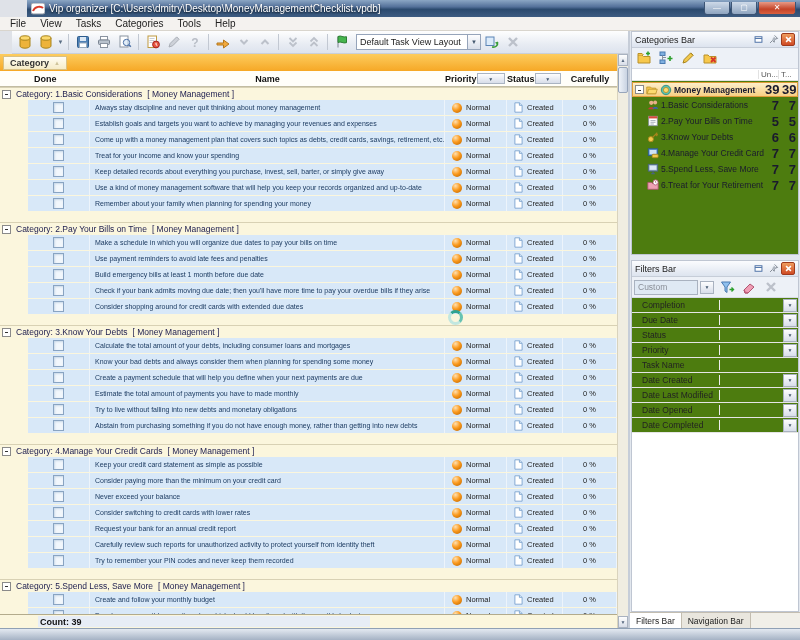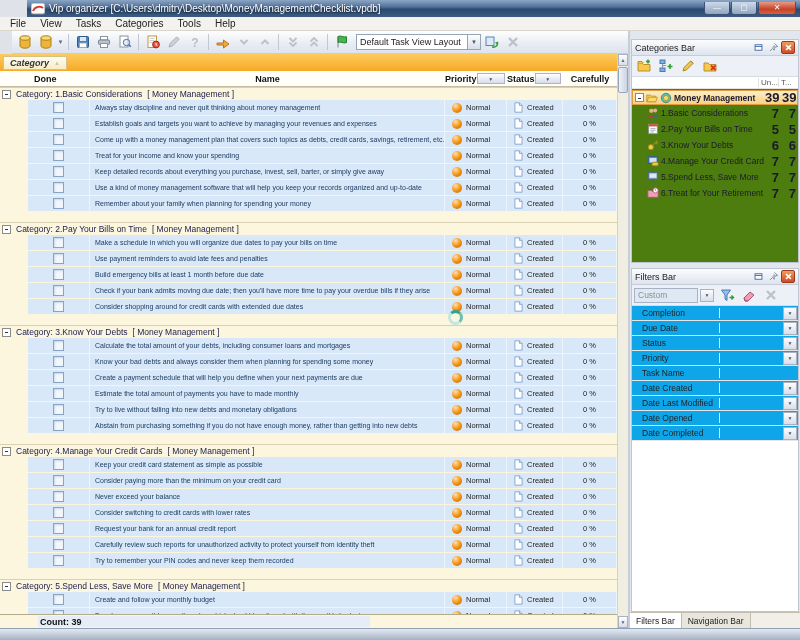--- a/index.html
+++ b/index.html
@@ -15,36 +15,36 @@
   .wbtn.close{width:38px;background:linear-gradient(#e89a86,#c44328 60%,#d9603f);}
 
   
   .menubar{height:14px;background:#f4f2ef;border-bottom:1px solid #d9d5cd;display:flex;align-items:center;padding-left:3px;flex:none;}
   .menu-item{padding:0 7px;font-size:10px;color:#222;}
 
   
   .content{flex:1;display:flex;overflow:hidden;}
   .leftcol{width:628px;display:flex;flex-direction:column;flex:none;}
   .gapcol{width:2px;background:#c6cdd8;flex:none;}
-  .rightcol{width:170px;flex:none;background:#e2e7ee;display:flex;flex-direction:column;padding-top:8px;}
+  .rightcol{width:170px;flex:none;background:#e2e7ee;display:flex;flex-direction:column;}
 
   
   .toolbar{height:23px;background:linear-gradient(#fefefe,#e8ecf3 60%,#dde3ee);border-bottom:1px solid #c9cfd9;display:flex;align-items:center;padding:0 2px;flex:none;margin-left:12px;}
   .tbtn{width:21px;height:20px;display:flex;align-items:center;justify-content:center;flex:none;}
   .tbtn svg{width:16px;height:16px;}
   .tsep{width:1px;height:16px;background:#c2c8d2;margin:0 3px;flex:none;}
   .tdd{width:9px;height:20px;display:flex;align-items:center;justify-content:center;color:#5a6e85;font-size:6px;}
   .combo{width:112px;height:16px;background:#fff;border:1px solid #96a4ba;font-size:9px;display:flex;align-items:center;padding:0 3px;margin-left:4px;color:#222;white-space:nowrap;overflow:hidden;}
   .ddbtn{width:13px;height:16px;background:linear-gradient(#fdfdfe,#d8deea);border:1px solid #96a4ba;border-left:none;display:flex;align-items:center;justify-content:center;color:#44586f;font-size:6px;flex:none;}
 
   
   .gridwrap{flex:1;display:flex;overflow:hidden;}
   .gridmain{width:617px;display:flex;flex-direction:column;flex:none;overflow:hidden;}
   .groupbar{height:17px;background:linear-gradient(#fdcc5e,#f6a826);display:flex;align-items:center;padding-left:3px;flex:none;}
-  .groupbtn{background:linear-gradient(#fffdf4,#f6ecc8);border:1px solid #d9c183;height:14px;display:flex;align-items:center;padding:0 6px;gap:5px;font-weight:bold;font-size:9px;color:#333;font-style:italic;}
+  .groupbtn{background:linear-gradient(#fffdf4,#f6ecc8);border:1px solid #d9c183;height:14px;display:flex;align-items:center;padding:0 6px;gap:5px;font-weight:bold;font-size:9px;color:#333;}
   .sort-tri{font-size:6px;color:#cfc49a;}
   .colheader{height:16px;background:#fffef9;border-bottom:1px solid #c2bca2;display:flex;align-items:center;font-weight:bold;font-size:9px;color:#111;flex:none;}
   .hc-ind{width:28px;flex:none;}
   .hc-done{width:62px;padding-left:6px;flex:none;}
   .hc-name{width:355px;text-align:center;flex:none;}
   .hc-pri,.hc-status{display:flex;align-items:center;flex:none;}
   .hc-pri{width:62px;}.hc-status{width:56px;}
   .hc-pri span,.hc-status span{flex:1;text-align:center;}
   .hdd{width:13px;height:11px;background:linear-gradient(#fdfdfe,#d8deea);border:1px solid #aab4c2;display:flex;align-items:center;justify-content:center;color:#44586f;font-size:5px;flex:none;margin-right:2px;}
   .hc-comp{width:54px;text-align:center;flex:none;}
@@ -91,21 +91,21 @@
   .cat-colhdr{height:12px;background:#fff;border-bottom:1px solid #e2e2e2;display:flex;justify-content:flex-end;align-items:center;color:#555;font-size:8px;flex:none;}
   .cat-colhdr span{width:20px;text-align:left;border-left:1px solid #e2e2e2;padding-left:2px;}
   .cat-tree{flex:1;background:#4d7c0f;overflow:hidden;padding-top:1px;}
   .tnode{height:16px;display:flex;align-items:center;gap:2px;padding-left:2px;font-size:8.5px;color:#1a1a2e;}
   .tnode.child{padding-left:15px;}
   .tnode .ticon{width:12px;height:12px;flex:none;}
   .tlabel{flex:1;white-space:nowrap;overflow:hidden;}
   .tcnt{width:15px;text-align:right;padding-right:2px;flex:none;font-weight:bold;font-size:13px;}
   .tnode.sel{height:15px;border:1px solid #e09c3a;background:linear-gradient(#fdeec9,#f8d084);font-weight:bold;}
   .filters-body{flex:1;background:#fff;display:flex;flex-direction:column;}
-  .frow{height:15px;border-bottom:1px solid #e5e5e5;display:flex;align-items:center;background:#0ea5e9;flex:none;}
+  .frow{height:15px;border-bottom:1px solid #e5e5e5;display:flex;align-items:center;background:#4d7c0f;flex:none;}
   .flabel{width:88px;padding-left:10px;font-size:8.5px;color:#222;white-space:nowrap;overflow:hidden;flex:none;border-right:1px solid #eee;}
   .fval{flex:1;}
   .fdd{width:14px;height:13px;background:linear-gradient(#fdfdfe,#d8deea);border:1px solid #a9b2c0;display:flex;align-items:center;justify-content:center;color:#44586f;font-size:5px;flex:none;margin-right:1px;}
   .fcombo{width:64px;height:15px;background:#dfe9f4;border:1px solid #a9b2c0;color:#8a8f98;font-size:8.5px;display:flex;align-items:center;padding:0 3px;}
 
   .tabstrip{height:16px;background:#f1efe8;border-top:1px solid #c3bdb0;display:flex;flex:none;}
   .btab{padding:0 6px;display:flex;align-items:center;font-size:8.5px;color:#222;border-right:1px solid #c3bdb0;background:#e9e6de;}
   .btab.active{background:#fff;font-weight:normal;}
 
   .bottomframe{height:12px;flex:none;background:linear-gradient(#e3e9f1,#a5b2c4);border-top:1px solid #8fa0b5;}

